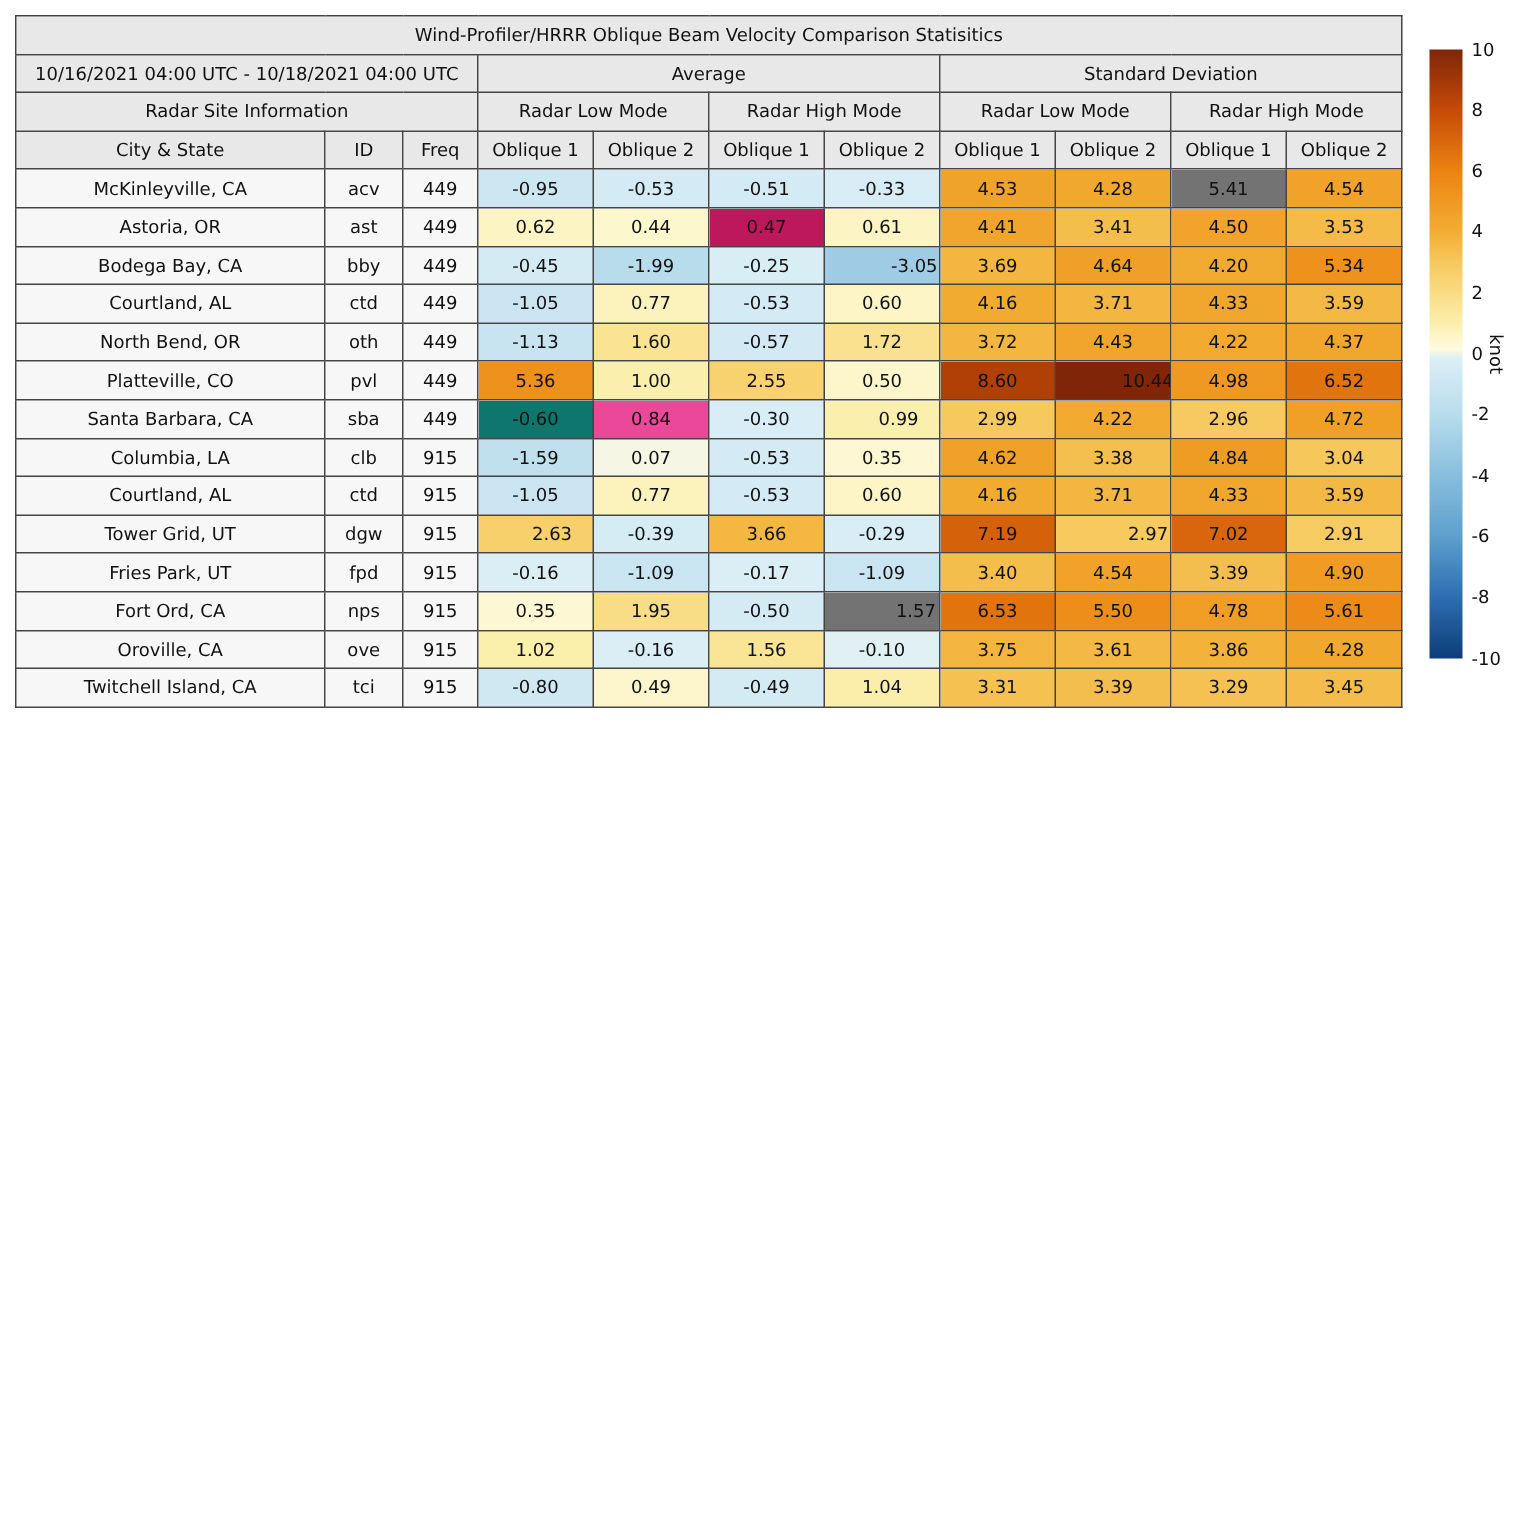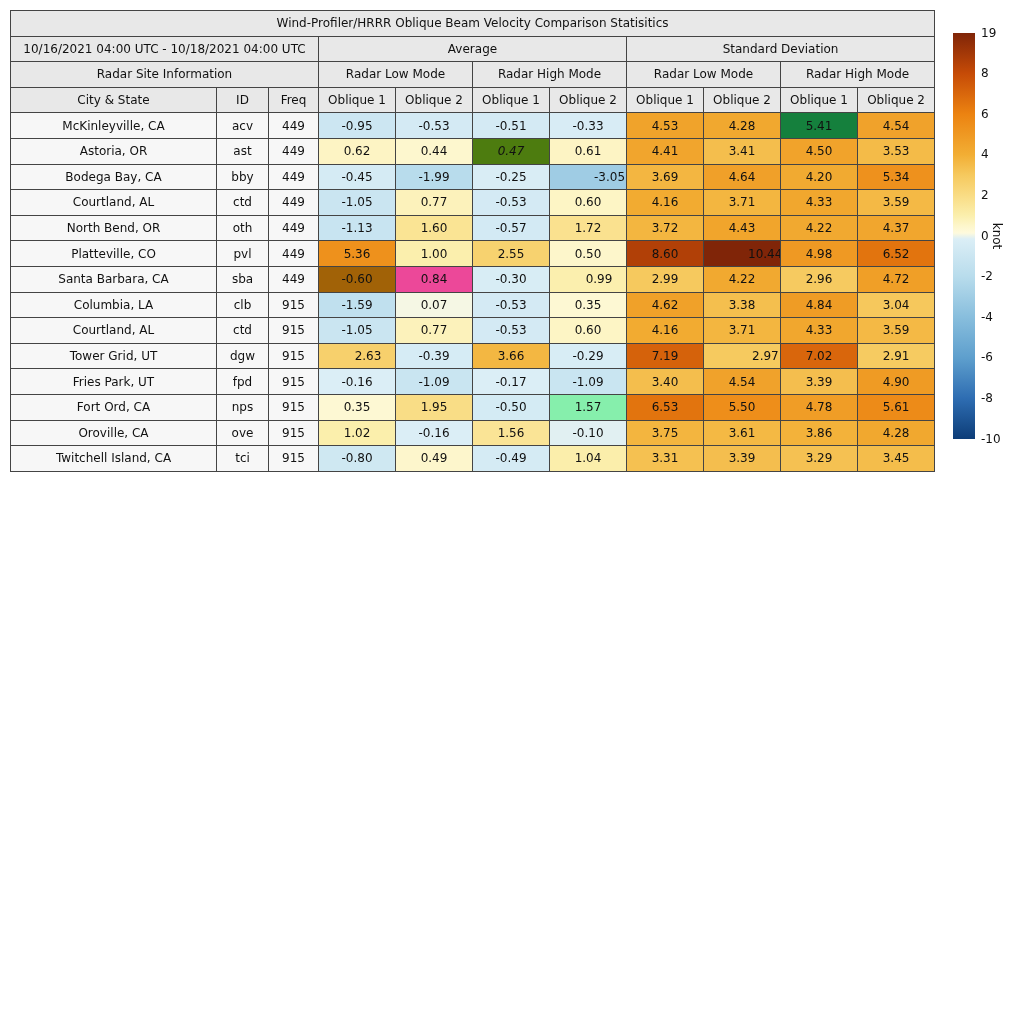--- a/index.html
+++ b/index.html
@@ -104,30 +104,30 @@
         <tr>
           <td class="info">McKinleyville, CA</td>
           <td class="info">acv</td>
           <td class="info">449</td>
           <td class="val" style="background: rgb(204, 230, 242);">-0.95</td>
           <td class="val" style="background: rgb(212, 234, 244);">-0.53</td>
           <td class="val" style="background: rgb(212, 234, 244);">-0.51</td>
           <td class="val" style="background: rgb(216, 236, 245);">-0.33</td>
           <td class="val" style="background: rgb(240, 163, 43);">4.53</td>
           <td class="val" style="background: rgb(241, 168, 47);">4.28</td>
-          <td class="val" style="background: #15803d;">5.41</td>
+          <td class="val" style="background: #737373;">5.41</td>
           <td class="val" style="background: rgb(240, 162, 43);">4.54</td>
         </tr>
         <tr>
           <td class="info">Astoria, OR</td>
           <td class="info">ast</td>
           <td class="info">449</td>
           <td class="val" style="background: rgb(253, 244, 196);">0.62</td>
           <td class="val" style="background: rgb(253, 247, 206);">0.44</td>
-          <td class="val" style="background: #4d7c0f; font-style: italic;">0.47</td>
+          <td class="val" style="background: #be185d;">0.47</td>
           <td class="val" style="background: rgb(253, 244, 196);">0.61</td>
           <td class="val" style="background: rgb(241, 165, 45);">4.41</td>
           <td class="val" style="background: rgb(244, 190, 77);">3.41</td>
           <td class="val" style="background: rgb(241, 163, 43);">4.50</td>
           <td class="val" style="background: rgb(244, 187, 72);">3.53</td>
         </tr>
         <tr>
           <td class="info">Bodega Bay, CA</td>
           <td class="info">bby</td>
           <td class="info">449</td>
@@ -176,21 +176,21 @@
           <td class="val" style="background: rgb(253, 246, 203); margin-left: 32px;">0.50</td>
           <td class="val" style="background: rgb(177, 64, 7);">8.60</td>
           <td class="val" style="background: rgb(128, 37, 8); padding-left: 44px;">10.44</td>
           <td class="val" style="background: rgb(239, 153, 35);">4.98</td>
           <td class="val" style="background: rgb(226, 116, 14);">6.52</td>
         </tr>
         <tr>
           <td class="info">Santa Barbara, CA</td>
           <td class="info">sba</td>
           <td class="info">449</td>
-          <td class="val" style="background: #a16207; margin-left: 25px;">-0.60</td>
+          <td class="val" style="background: #0f766e; margin-left: 25px;">-0.60</td>
           <td class="val" style="background: #ec4899;">0.84</td>
           <td class="val" style="background: rgb(216, 237, 245);">-0.30</td>
           <td class="val" style="background: rgb(251, 239, 174); padding-left: 24px;">0.99</td>
           <td class="val" style="background: rgb(246, 201, 94);">2.99</td>
           <td class="val" style="background: rgb(241, 169, 48);">4.22</td>
           <td class="val" style="background: rgb(246, 202, 96);">2.96</td>
           <td class="val" style="background: rgb(240, 159, 39);">4.72</td>
         </tr>
         <tr>
           <td class="info">Columbia, LA</td>
@@ -244,21 +244,21 @@
           <td class="val" style="background: rgb(244, 190, 78);">3.39</td>
           <td class="val" style="background: rgb(239, 155, 36);">4.90</td>
         </tr>
         <tr>
           <td class="info">Fort Ord, CA</td>
           <td class="info">nps</td>
           <td class="info">915</td>
           <td class="val" style="background: rgb(253, 248, 211);">0.35</td>
           <td class="val" style="background: rgb(249, 221, 134);">1.95</td>
           <td class="val" style="background: rgb(212, 235, 244);">-0.50</td>
-          <td class="val" style="background: #86efac;">1.57</td>
+          <td class="val" style="background: #737373; text-align: right;">1.57</td>
           <td class="val" style="background: rgb(226, 116, 14);">6.53</td>
           <td class="val" style="background: rgb(238, 142, 26);">5.50</td>
           <td class="val" style="background: rgb(240, 157, 38);">4.78</td>
           <td class="val" style="background: rgb(237, 139, 24);">5.61</td>
         </tr>
         <tr>
           <td class="info">Oroville, CA</td>
           <td class="info">ove</td>
           <td class="info">915</td>
           <td class="val" style="background: rgb(251, 239, 172);">1.02</td>
@@ -281,21 +281,21 @@
           <td class="val" style="background: rgb(245, 193, 81);">3.31</td>
           <td class="val" style="background: rgb(244, 190, 78);">3.39</td>
           <td class="val" style="background: rgb(245, 193, 82);">3.29</td>
           <td class="val" style="background: rgb(244, 189, 75);">3.45</td>
         </tr>
       </tbody>
   </table>
 
   <div class="colorbar" id="colorbarEl" style="background: linear-gradient(rgb(128, 37, 8) 0%, rgb(198, 75, 7) 10%, rgb(236, 131, 17) 20%, rgb(242, 174, 52) 30%, rgb(246, 201, 94) 35%, rgb(249, 220, 132) 40%, rgb(251, 239, 173) 45%, rgb(253, 246, 203) 47.5%, rgb(254, 250, 221) 49.25%, rgb(219, 238, 246) 50.75%, rgb(184, 220, 236) 60%, rgb(136, 190, 221) 70%, rgb(94, 159, 205) 80%, rgb(46, 109, 178) 90%, rgb(13, 61, 120) 100%);"></div>
   <div id="cbTicks">
-      <div class="cb-tick" style="top: 25.5px; left: 981px;">19</div>
+      <div class="cb-tick" style="top: 25.5px; left: 981px;">10</div>
       <div class="cb-tick" style="top: 66.1px; left: 981px;">8</div>
       <div class="cb-tick" style="top: 106.7px; left: 981px;">6</div>
       <div class="cb-tick" style="top: 147.3px; left: 981px;">4</div>
       <div class="cb-tick" style="top: 187.9px; left: 981px;">2</div>
       <div class="cb-tick" style="top: 228.5px; left: 981px;">0</div>
       <div class="cb-tick" style="top: 269.1px; left: 981px;">-2</div>
       <div class="cb-tick" style="top: 309.7px; left: 981px;">-4</div>
       <div class="cb-tick" style="top: 350.3px; left: 981px;">-6</div>
       <div class="cb-tick" style="top: 390.9px; left: 981px;">-8</div>
       <div class="cb-tick" style="top: 431.5px; left: 981px;">-10</div>

